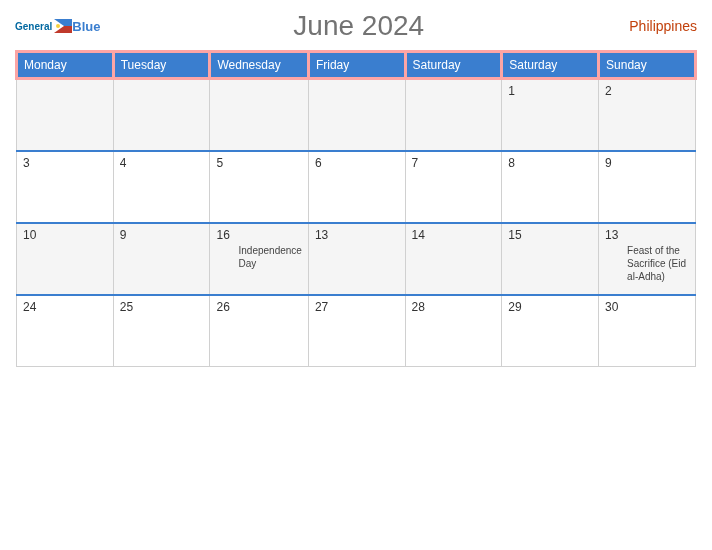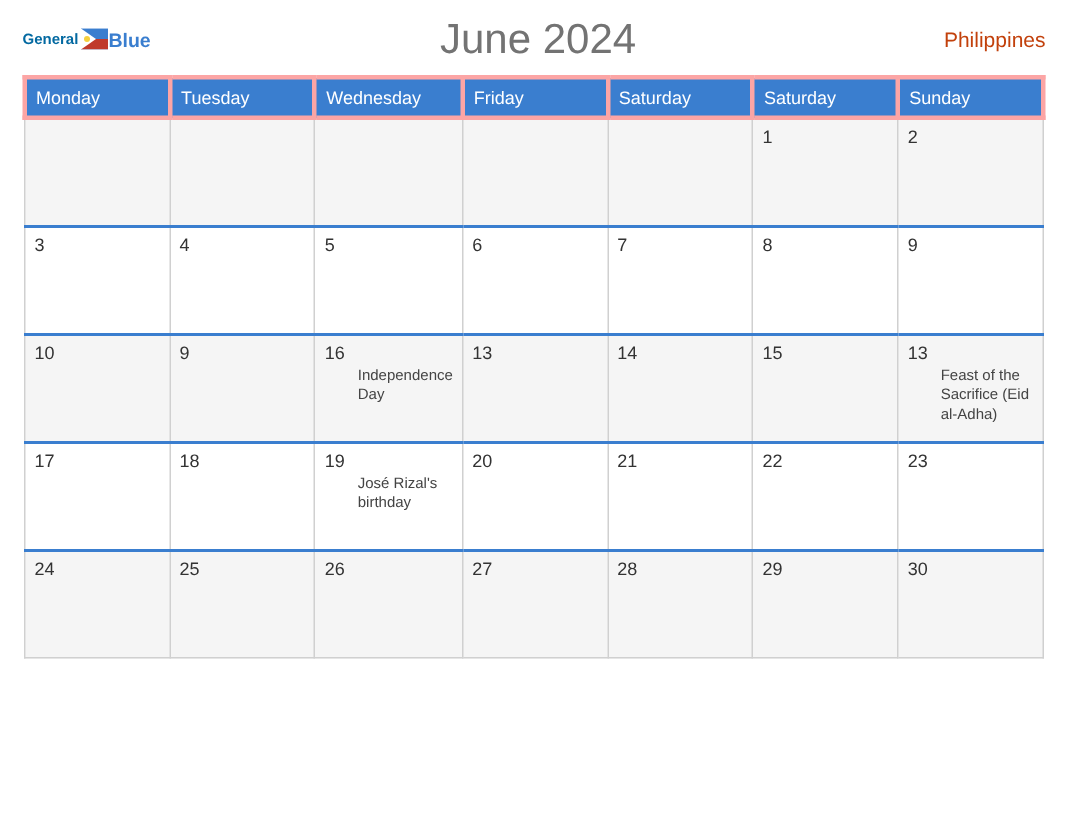--- a/index.html
+++ b/index.html
@@ -198,44 +198,20 @@
           <td class="blue-line">
             <span class="day-num">15</span>
           </td>
           <td class="blue-line">
             <span class="day-num">13</span>
             <div class="holiday">Feast of the Sacrifice (Eid al-Adha)</div>
           </td>
         </tr>
         <tr>
           <td class="blue-line">
-            <span class="day-num">17</span>
-          </td>
-          <td class="blue-line">
-            <span class="day-num">18</span>
-          </td>
-          <td class="blue-line">
-            <span class="day-num">19</span>
-            <div class="holiday">José Rizal's birthday</div>
-          </td>
-          <td class="blue-line">
-            <span class="day-num">20</span>
-          </td>
-          <td class="blue-line">
-            <span class="day-num">21</span>
-          </td>
-          <td class="blue-line">
-            <span class="day-num">22</span>
-          </td>
-          <td class="blue-line">
-            <span class="day-num">23</span>
-          </td>
-        </tr>
-        <tr>
-          <td class="blue-line">
             <span class="day-num">24</span>
           </td>
           <td class="blue-line">
             <span class="day-num">25</span>
           </td>
           <td class="blue-line">
             <span class="day-num">26</span>
           </td>
           <td class="blue-line">
             <span class="day-num">27</span>

